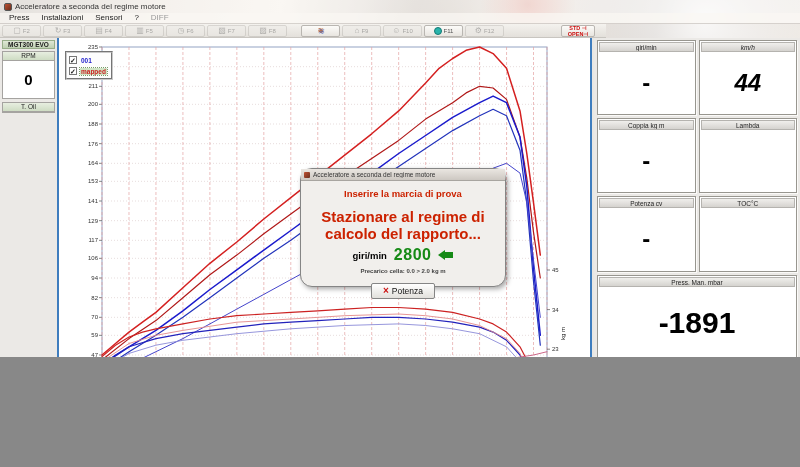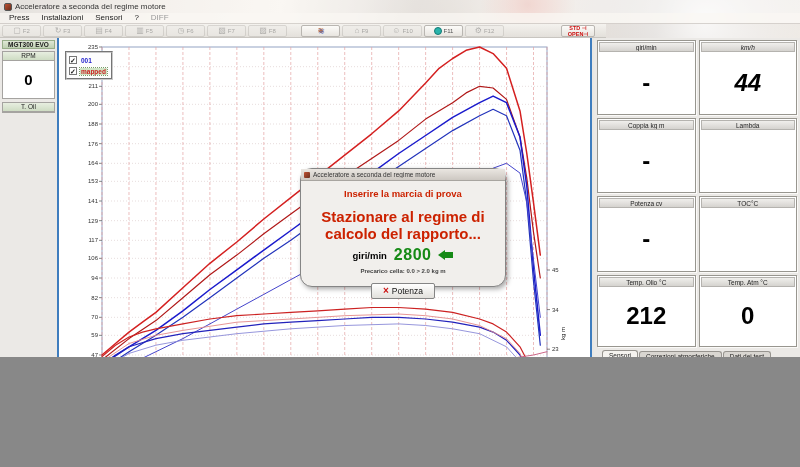--- a/index.html
+++ b/index.html
@@ -327,20 +327,24 @@
         <div class="gbox" style="height: 75px;">
           <div class="hd">Lambda</div>
         </div>
         <div class="gbox" style="height: 76px;">
           <div class="hd">Potenza cv</div>
           <div class="val" style="font-size: 24px;">-</div>
         </div>
         <div class="gbox" style="height: 76px;">
           <div class="hd">TOC°C</div>
         </div>
+        <div class="gbox" style="height: 85px; grid-column: 1 / -1;">
+          <div class="hd">Press. Man. mbar</div>
+          <div class="val" style="font-size: 30px;">-1891</div>
+        </div>
         <div class="gbox" style="height: 72px;">
           <div class="hd">Temp. Olio °C</div>
           <div class="val" style="font-size: 24px;">212</div>
         </div>
         <div class="gbox" style="height: 72px;">
           <div class="hd">Temp. Atm °C</div>
           <div class="val" style="font-size: 24px;">0</div>
         </div>
       </div>
     <div class="rtabs" id="right-tabs">

